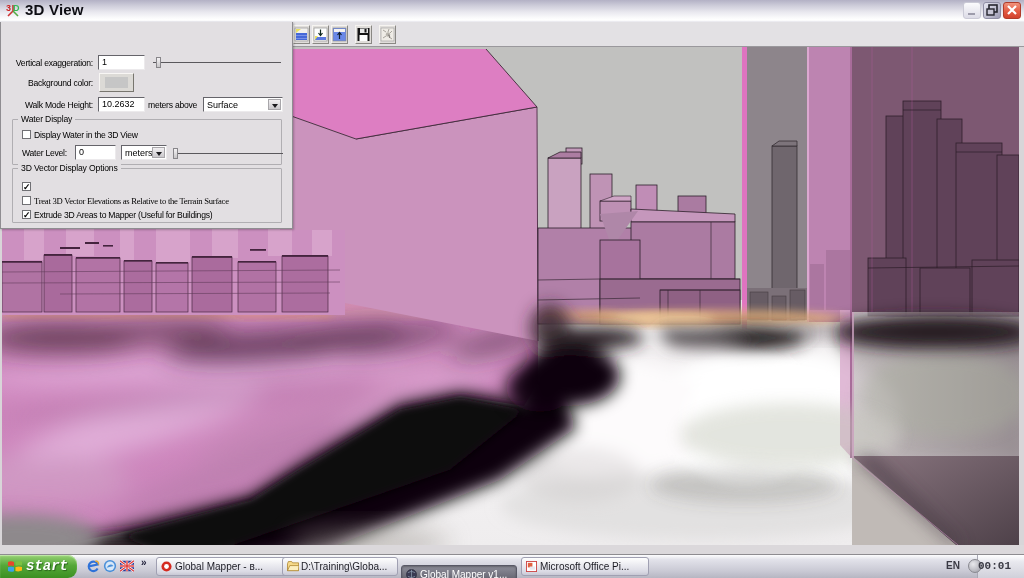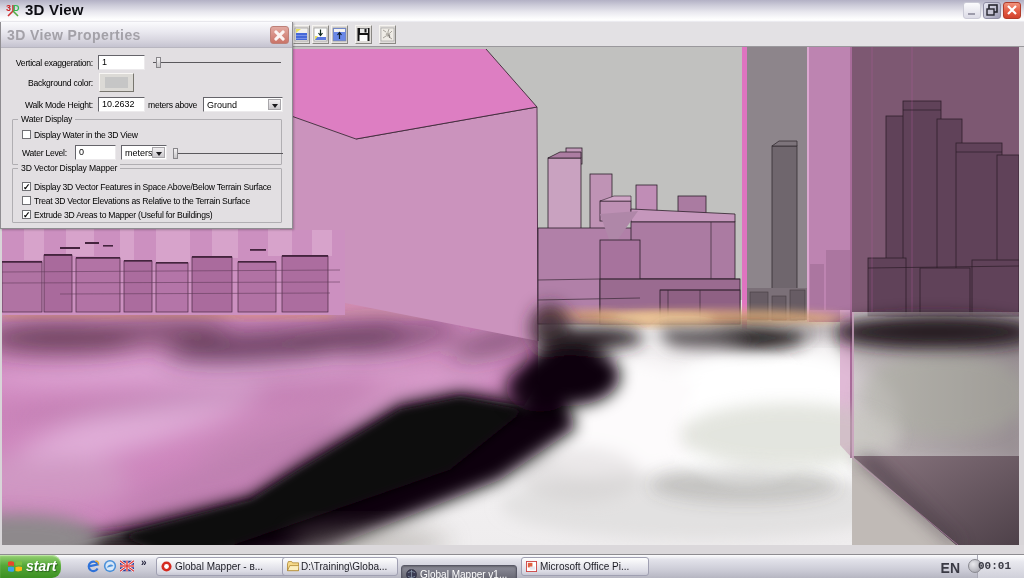--- a/index.html
+++ b/index.html
@@ -27,31 +27,31 @@
 #scene { left:2px; top:47px; }
 
 
 #botborder { left:0; top:545px; width:1024px; height:10px; background:#dbd8db; border-bottom:1px solid #8e8c90; }
 #leftborder { left:0; top:47px; width:2px; height:498px; background:#d8d5d8; }
 #rightborder { left:1019px; top:47px; width:5px; height:498px; background:#d8d5d8; }
 
 
 #taskbar { left:0; top:555px; width:1024px; height:23px;
   background:linear-gradient(to bottom,#fdfdfe 0%,#e2e2ea 20%,#c9c9d4 70%,#b6b6c2 100%); }
-#startbtn { position:absolute; left:0; top:0; width:61px; height:23px;
-  border-radius:0 9px 9px 0; }
+#startbtn { position:absolute; left:0; top:0; width:77px; height:23px;
+  border-radius:0 9px 9px 0;font-family:Liberation Mono, monospace; }
 #startbtn .stext { position:absolute; left:26px; top:3px; color:#fff; font-size:14px; font-weight:bold; font-style:italic; text-shadow:1px 1px 1px #2a641c; }
 .qicon { position:absolute; top:4px; width:14px; height:14px; }
 .taskbtn { position:absolute; top:2px; height:19px; border-radius:3px; font-size:10px; color:#1c1c24;
   background:linear-gradient(to bottom,#fefefe, #dadae4 80%, #c8c8d4); border:1px solid #9becb0;
   border:1px solid #a0a0b2; line-height:17px; white-space:nowrap; overflow:hidden; }
 .taskbtn .ticon { display:inline-block; width:11px; height:11px; margin:0 3px 0 4px; vertical-align:-2px; }
 #tb3 { background:linear-gradient(to bottom,#8e8e9a,#6a6a76 70%,#757581); color:#fff; border-color:#585866; box-shadow:inset 0 1px 2px rgba(0,0,0,0.3);margin-top:8px; }
 #tray { position:absolute; right:0; top:0; width:47px; height:23px; background:linear-gradient(to bottom,#ffffff,#e8e8ee 30%,#d0d0da); border-left:1px solid #a8a8b4; }
-#trayEN { position:absolute; right:64px; top:5px; font-size:14px; font-weight:bold; color:#3a3a44; }
+#trayEN { position:absolute; right:64px; top:5px; font-size:10px; font-weight:bold; color:#3a3a44; }
 #trayclock { position:absolute; right:13px; top:5px; font-size:11px; font-weight:bold; color:#3a3a44;font-family:Liberation Mono, monospace; }
 #trayicon { position:absolute; right:42px; top:4px; width:14px; height:14px; border-radius:50%; background:radial-gradient(circle at 35% 35%, #e8e8ec, #9a9aa4); border:1px solid #88888f; }
 
 
 #dialog { left:0; top:22px; width:293px; height:207px;
   background:#e2dfe2; border:1px solid #8f8d91; border-top:none;
   box-shadow:1px 1px 2px rgba(0,0,0,0.25); }
 #dtitle { position:absolute; left:0; top:0; width:100%; height:26px;
   background:linear-gradient(to bottom,#fbfbfd 0%,#e9e8ef 40%,#d6d4de 75%,#c5c3d0 100%);
   border-bottom:1px solid #b8b6c0; }
@@ -371,65 +371,60 @@
       <svg width="15" height="17" viewBox="0 0 15 17">
           <rect x="1" y="2" width="13" height="13" fill="#efece6" stroke="#999" stroke-width="0.6"></rect>
           <path d="M3 4 L6 6 M9 3 L8 6 M12 5 L10 7 M3 12 L6 10 M12 13 L9 11" stroke="#a8a49c" stroke-width="1"></path>
           <circle cx="8" cy="8.5" r="2.2" fill="#b8b4ac"></circle>
           <path d="M8 9 Q10 9 9.5 12" stroke="#888480" stroke-width="1.2" fill="none"></path>
         </svg>
     </div>
   </div>
 
   <div id="dialog" class="abs">
-    <div id="dtitle">
-        <div class="dtext">3D View Properties</div>
-        <div id="dclose"></div>
-      </div>
 
     <div class="dlabel" style="right:199px; top:36px;">Vertical exaggeration:</div>
     <div class="dinput" style="left:97px; top:33px; width:47px; height:15px;">1</div>
     <div class="slider" style="left:152px; top:40px; width:128px;">
         <div class="sthumb" style="left:3px"></div>
       </div>
 
     <div class="dlabel" style="right:199px; top:56px;margin-left:32px;">Background color:</div>
     <div style="position:absolute; left:98px; top:51px; width:35px; height:19px; background:#dcdad6; border:1px solid; border-color:#f8f6f4 #78766f #78766f #f8f6f4;">
       <div style="position:absolute; left:5px; top:3px; width:23px; height:11px; background:#c6c6c6;"></div>
     </div>
 
     <div class="dlabel" style="right:199px; top:78px;">Walk Mode Height:</div>
     <div class="dinput" style="left:97px; top:75px; width:47px; height:15px;">10.2632</div>
     <div class="dlabel" style="left:147px; top:78px;">meters above</div>
     <div class="combo" style="left:202px; top:75px; width:80px; height:15px;">
-        <span class="ctext">Ground</span>
+        <span class="ctext">Surface</span>
         <span class="carrow"></span>
       </div>
 
     <div class="gbox" style="left:11px; top:97px; width:270px; height:46px;">
       <div class="glabel">Water Display</div>
       <div class="cb" style="left:9px; top:10px;"></div>
       <div class="dlabel" style="left:21px; top:10px;">Display Water in the 3D View</div>
       <div class="dlabel" style="left:9px; top:28px;">Water Level:</div>
       <div class="dinput" style="left:62px; top:25px; width:41px; height:15px;">0</div>
       <div class="combo" style="left:108px; top:25px; width:46px; height:15px;">
           <span class="ctext">meters</span>
           <span class="carrow"></span>
         </div>
       <div class="slider" style="left:160px; top:33px; width:110px;">
           <div class="sthumb" style="left:0px"></div>
         </div>
     </div>
 
     <div class="gbox" style="left:11px; top:146px; width:270px; height:55px;">
-      <div class="glabel">3D Vector Display Mapper</div>
+      <div class="glabel">3D Vector Display Options</div>
       <div class="cb" style="left:9px; top:13px;">✓</div>
-      <div class="dlabel" style="left:21px; top:13px;">Display 3D Vector Features in Space Above/Below Terrain Surface</div>
       <div class="cb" style="left:9px; top:27px;"></div>
-      <div class="dlabel" style="left:21px; top:27px;">Treat 3D Vector Elevations as Relative to the Terrain Surface</div>
+      <div class="dlabel" style="left:21px; top:27px;font-family:Liberation Serif, serif;">Treat 3D Vector Elevations as Relative to the Terrain Surface</div>
       <div class="cb" style="left:9px; top:41px;">✓</div>
       <div class="dlabel" style="left:21px; top:41px;">Extrude 3D Areas to Mapper (Useful for Buildings)</div>
     </div>
   </div>
 
   <div id="taskbar" class="abs">
     <div id="startbtn" style="background:linear-gradient(to bottom,#98d276 0%,#55a839 45%,#3c9022 100%); box-shadow:inset 0 1px 1px #c2e8ac;">
       <svg style="position:absolute;left:7px;top:4px" width="16" height="15" viewBox="0 0 16 15">
         <path d="M1 3 Q4 1.5 7 3 L7 7 Q4 6 1 7 Z" fill="#e8452c"></path>
         <path d="M8.5 2.8 Q11.5 1.3 15 2.6 L15 6.6 Q11.5 5.6 8.5 6.8 Z" fill="#7bc143"></path>

